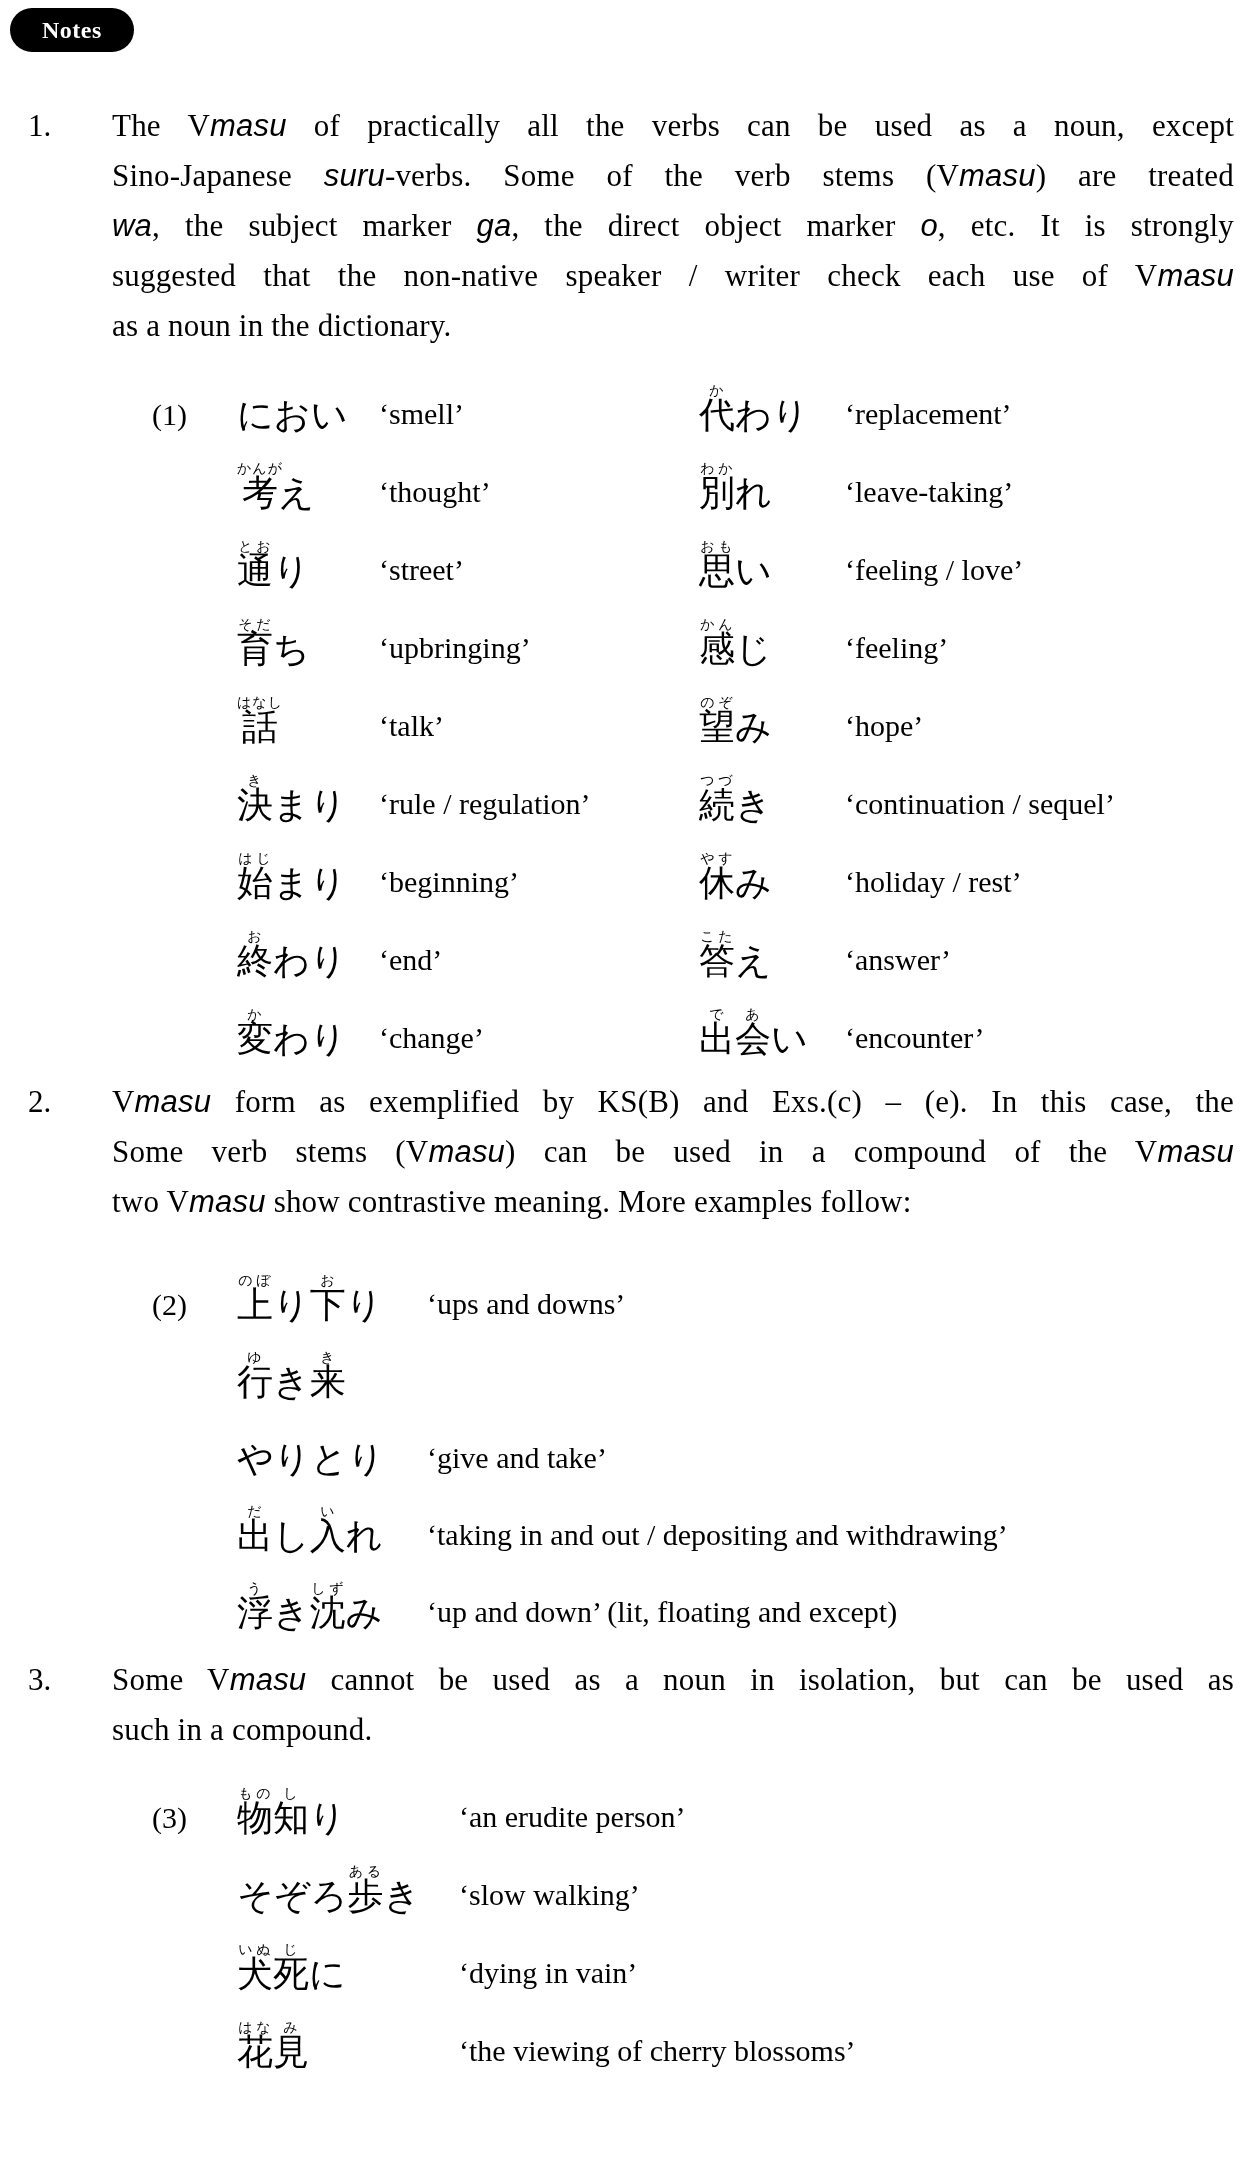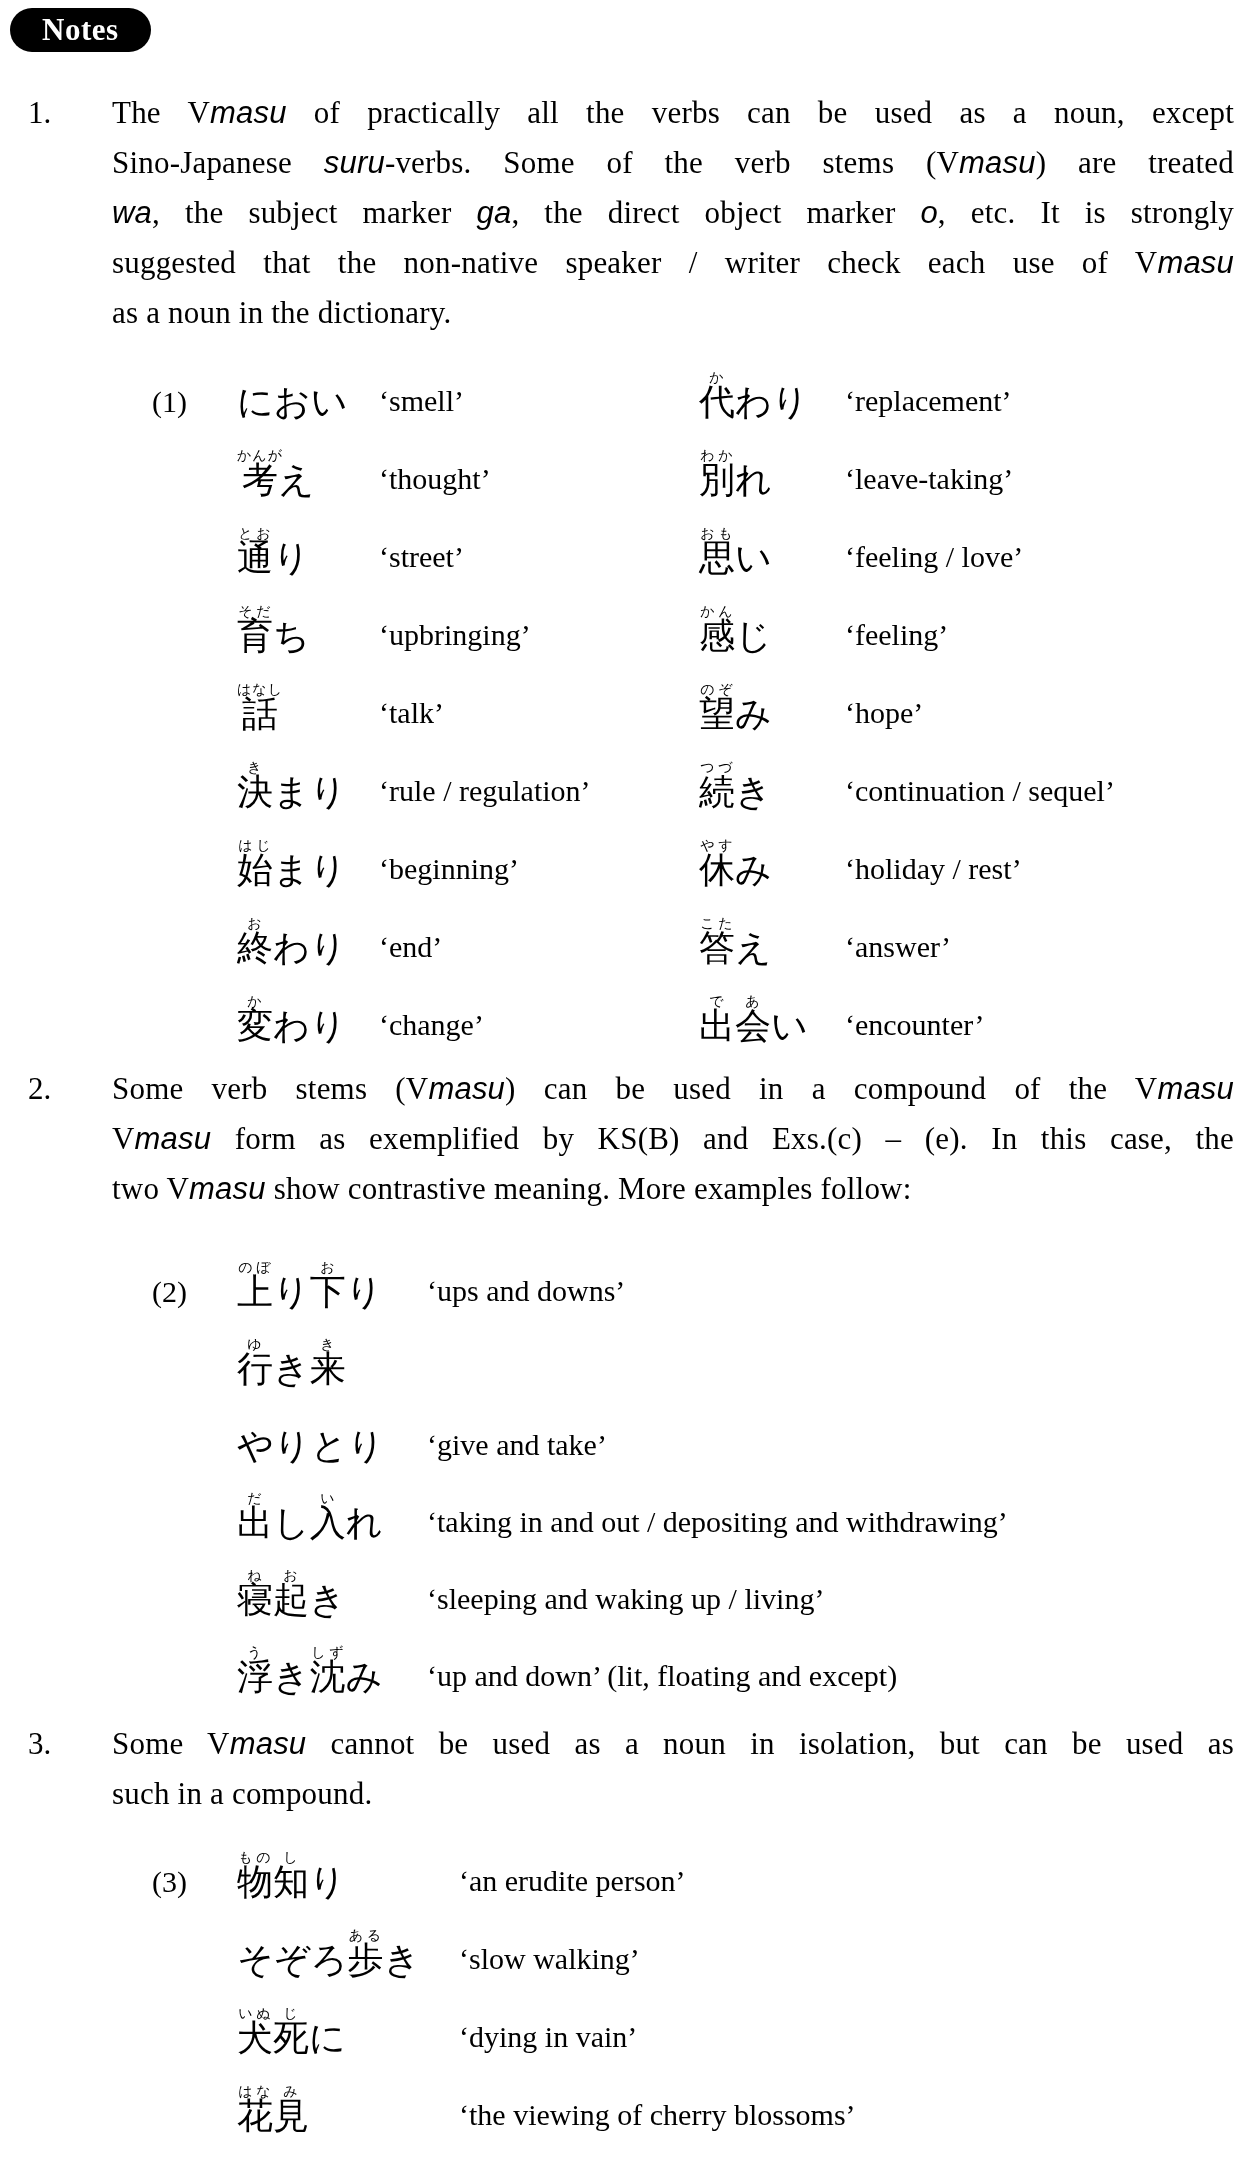--- a/index.html
+++ b/index.html
@@ -3,23 +3,23 @@
 <meta charset="utf-8">
 <style>
   html,body{margin:0;padding:0}
   body{
     width:1254px;height:2176px;overflow:hidden;
     background:#ffffff;color:#000000;
     font-family:"Liberation Serif",serif;
     position:relative;
   }
   .badge{
-    display:inline-block;margin:8px 0 4px 10px;
+    display:inline-block;margin:8px 0 17px 10px;
     background:#000000;color:#ffffff;
-    font-weight:bold;font-size:31px;line-height:44px;
+    font-weight:bold;font-size:24px;line-height:44px;
     padding:0 32px;border-radius:24px;
     letter-spacing:0.5px;
   }
   .note-head{display:flex}
   .note-num{
     width:112px;padding-left:28px;box-sizing:border-box;
     font-size:31px;line-height:50px;flex:0 0 auto;
   }
   .note-body{
     width:1122px;font-size:31px;line-height:50px;
@@ -138,22 +138,22 @@
         <div class="term term-r"><ruby>出<rt>で</rt></ruby><ruby>会<rt>あ</rt></ruby><span>い</span></div>
         <div class="gloss gloss-r">‘encounter’</div>
       </div>
     </div>
 </section>
 
 <section id="note2">
   <div class="note-head">
     <div class="note-num">2.</div>
     <div class="note-body">
+        <div class="para-line"><span>V</span><span class="rj">masu</span><span> form as exemplified by KS(B) and Exs.(c) – (e). In this case, the</span></div>
         <div class="para-line"><span>Some verb stems (V</span><span class="rj">masu</span><span>) can be used in a compound of the V</span><span class="rj">masu</span></div>
-        <div class="para-line"><span>V</span><span class="rj">masu</span><span> form as exemplified by KS(B) and Exs.(c) – (e). In this case, the</span></div>
         <div class="para-line final"><span>two V</span><span class="rj">masu</span><span> show contrastive meaning. More examples follow:</span></div>
       </div>
   </div>
   <div class="example sc">
       <div class="ex-row">
         <div class="ex-label">(2)</div>
         <div class="term term-s"><ruby>上<rt>のぼ</rt></ruby><span>り</span><ruby>下<rt>お</rt></ruby><span>り</span></div>
         <div class="gloss gloss-s">‘ups and downs’</div>
       </div>
       <div class="ex-row">
@@ -162,25 +162,20 @@
       </div>
       <div class="ex-row">
         <div class="ex-label"></div>
         <div class="term term-s"><span>やりとり</span></div>
         <div class="gloss gloss-s">‘give and take’</div>
       </div>
       <div class="ex-row">
         <div class="ex-label"></div>
         <div class="term term-s"><ruby>出<rt>だ</rt></ruby><span>し</span><ruby>入<rt>い</rt></ruby><span>れ</span></div>
         <div class="gloss gloss-s">‘taking in and out / depositing and withdrawing’</div>
-      </div>
-      <div class="ex-row">
-        <div class="ex-label"></div>
-        <div class="term term-s"><ruby>寝<rt>ね</rt></ruby><ruby>起<rt>お</rt></ruby><span>き</span></div>
-        <div class="gloss gloss-s">‘sleeping and waking up / living’</div>
       </div>
       <div class="ex-row">
         <div class="ex-label"></div>
         <div class="term term-s"><ruby>浮<rt>う</rt></ruby><span>き</span><ruby>沈<rt>しず</rt></ruby><span>み</span></div>
         <div class="gloss gloss-s">‘up and down’ (lit, floating and except)</div>
       </div>
     </div>
 </section>
 
 <section id="note3">

